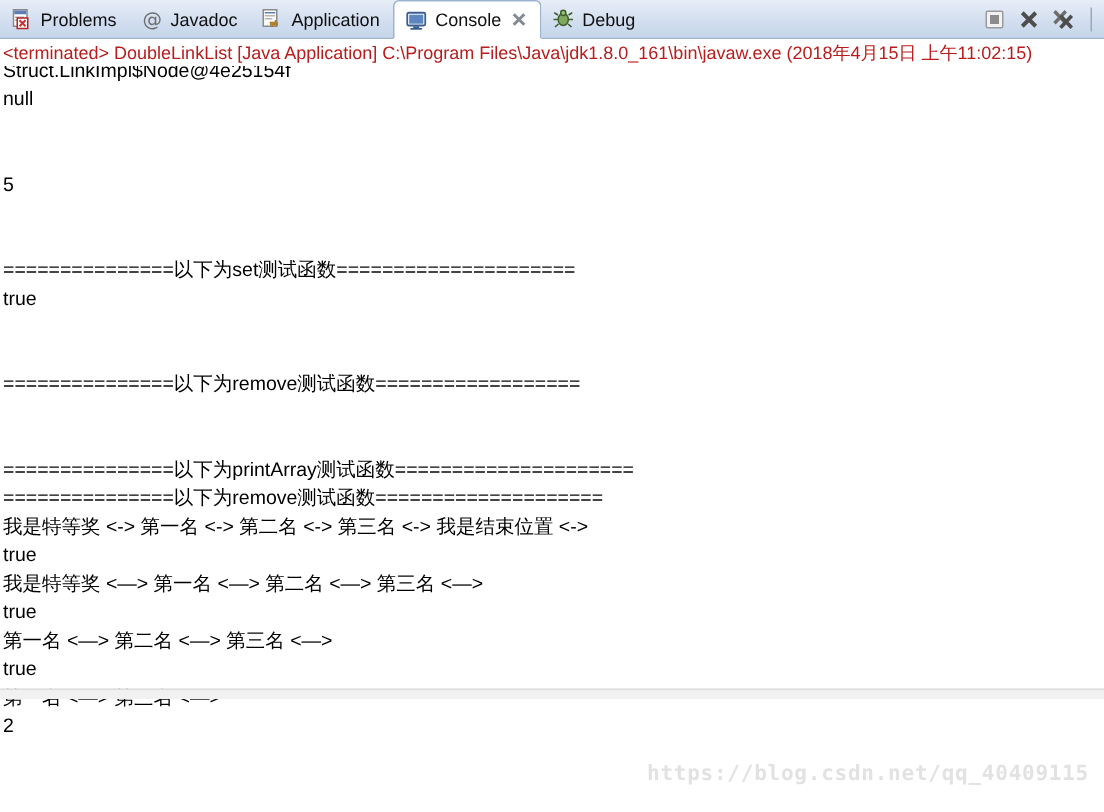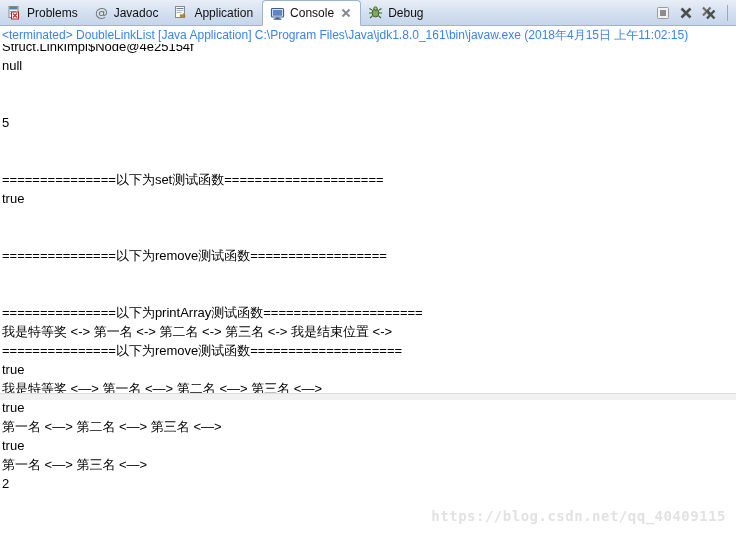--- a/index.html
+++ b/index.html
@@ -11,21 +11,21 @@
     width: 736px;
     height: 541px;
     overflow: hidden;
     font-family: "Liberation Sans", sans-serif;
     -webkit-font-smoothing: none;
   }
 
   #app {
     position: relative;
     width: 736px;
-    height: 400px;
+    height: 466px;
     background: #ffffff;
     box-sizing: border-box;
   }
 
   
   .tabbar {
     position: relative;
     height: 26px;
     background: linear-gradient(to bottom, #e8eef7 0%, #d3dff0 55%, #c6d5ea 100%);
     border-bottom: 1px solid #9bb4d0;
@@ -94,21 +94,21 @@
     width: 1px; height: 16px;
     background: #9aa8bb;
     margin-left: 3px;
   }
 
   
   .launch-line {
     height: 18px;
     padding: 1px 0 0 2px;
     font-size: 12px;
-    color: #3b82f6;
+    color: #b91c1c;
     white-space: nowrap;
     overflow: hidden;
     background: #ffffff;
     box-sizing: border-box;
   }
 
   
   .console {
     position: relative;
     height: 494px;
@@ -259,22 +259,22 @@
         <div class="cline blank">&nbsp;</div>
         <div class="cline blank">&nbsp;</div>
         <div class="cline">===============以下为set测试函数=====================</div>
         <div class="cline">true</div>
         <div class="cline blank">&nbsp;</div>
         <div class="cline blank">&nbsp;</div>
         <div class="cline">===============以下为remove测试函数==================</div>
         <div class="cline blank">&nbsp;</div>
         <div class="cline blank">&nbsp;</div>
         <div class="cline">===============以下为printArray测试函数=====================</div>
+        <div class="cline">===============以下为remove测试函数====================</div>
         <div class="cline">我是特等奖 &lt;-&gt; 第一名 &lt;-&gt; 第二名 &lt;-&gt; 第三名 &lt;-&gt; 我是结束位置 &lt;-&gt;</div>
-        <div class="cline">===============以下为remove测试函数====================</div>
         <div class="cline">true</div>
         <div class="cline">我是特等奖 &lt;—&gt; 第一名 &lt;—&gt; 第二名 &lt;—&gt; 第三名 &lt;—&gt;</div>
         <div class="cline">true</div>
         <div class="cline">第一名 &lt;—&gt; 第二名 &lt;—&gt; 第三名 &lt;—&gt;</div>
         <div class="cline">true</div>
         <div class="cline">第一名 &lt;—&gt; 第三名 &lt;—&gt;</div>
         <div class="cline">2</div>
         <div class="cline blank">&nbsp;</div>
       </div>
     <div class="watermark">https://blog.csdn.net/qq_40409115</div>

